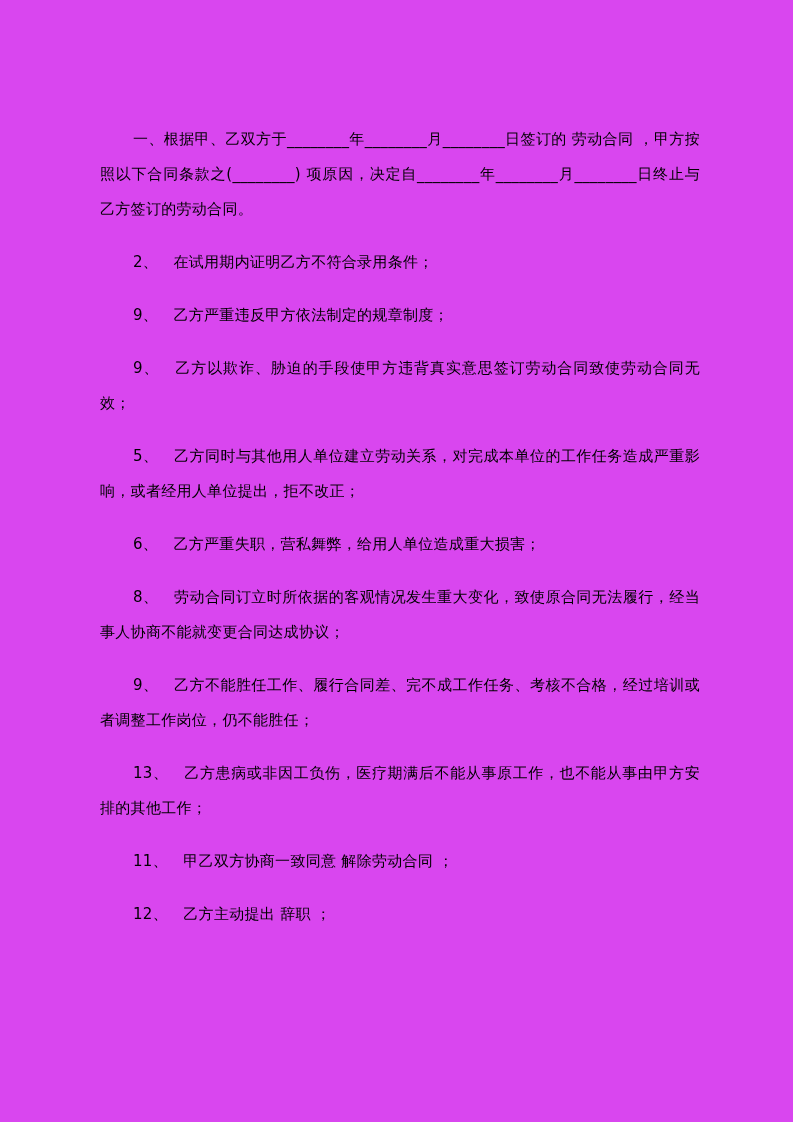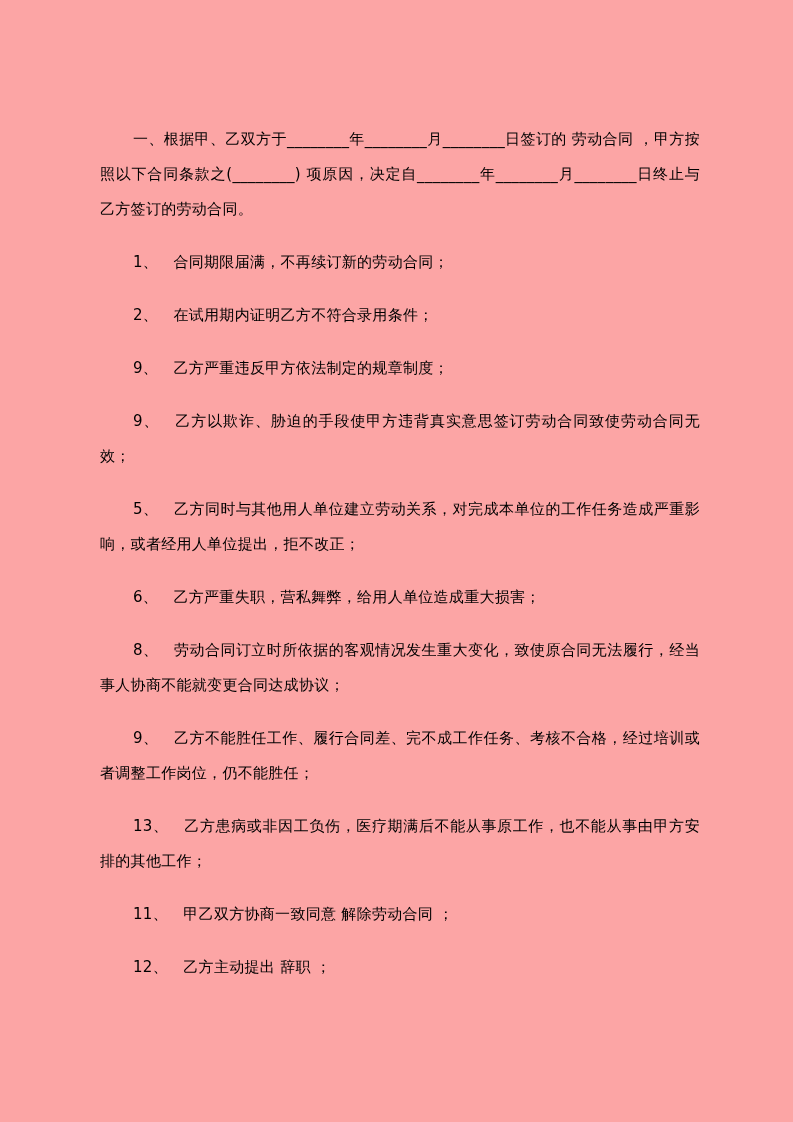--- a/index.html
+++ b/index.html
@@ -5,41 +5,40 @@
   html, body {
     margin: 0;
     padding: 0;
     background: #ffffff;
   }
   .page {
     box-sizing: border-box;
     width: 793px;
     min-height: 1122px;
     margin: 0 auto;
-    background: #fca5a5;
+    background: #d946ef;
     padding: 122px 93px 60px 100px;
     font-family: "DejaVu Sans", sans-serif;
     color: #000000;
     font-size: 15px;
   }
   .para {
     margin: 0 0 18px 0;
     line-height: 35px;
     text-align: justify;
     text-indent: 2.2em;
     letter-spacing: 0.3px;
     word-break: break-all;
   }
 </style>
 </head>
 <body>
 
 <div class="page">
   <p class="para">一、根据甲、乙双方于________年________月________日签订的 劳动合同 ，甲方按照以下合同条款之(________) 项原因，决定自________年________月________日终止与乙方签订的劳动合同。</p>
-  <p class="para">1、　合同期限届满，不再续订新的劳动合同；</p>
   <p class="para">2、　在试用期内证明乙方不符合录用条件；</p>
   <p class="para">9、　乙方严重违反甲方依法制定的规章制度；</p>
   <p class="para">9、　乙方以欺诈、胁迫的手段使甲方违背真实意思签订劳动合同致使劳动合同无效；</p>
   <p class="para">5、　乙方同时与其他用人单位建立劳动关系，对完成本单位的工作任务造成严重影响，或者经用人单位提出，拒不改正；</p>
   <p class="para">6、　乙方严重失职，营私舞弊，给用人单位造成重大损害；</p>
   <p class="para">8、　劳动合同订立时所依据的客观情况发生重大变化，致使原合同无法履行，经当事人协商不能就变更合同达成协议；</p>
   <p class="para">9、　乙方不能胜任工作、履行合同差、完不成工作任务、考核不合格，经过培训或者调整工作岗位，仍不能胜任；</p>
   <p class="para">13、　乙方患病或非因工负伤，医疗期满后不能从事原工作，也不能从事由甲方安排的其他工作；</p>
   <p class="para">11、　甲乙双方协商一致同意 解除劳动合同 ；</p>
   <p class="para">12、　乙方主动提出 辞职 ；</p>

